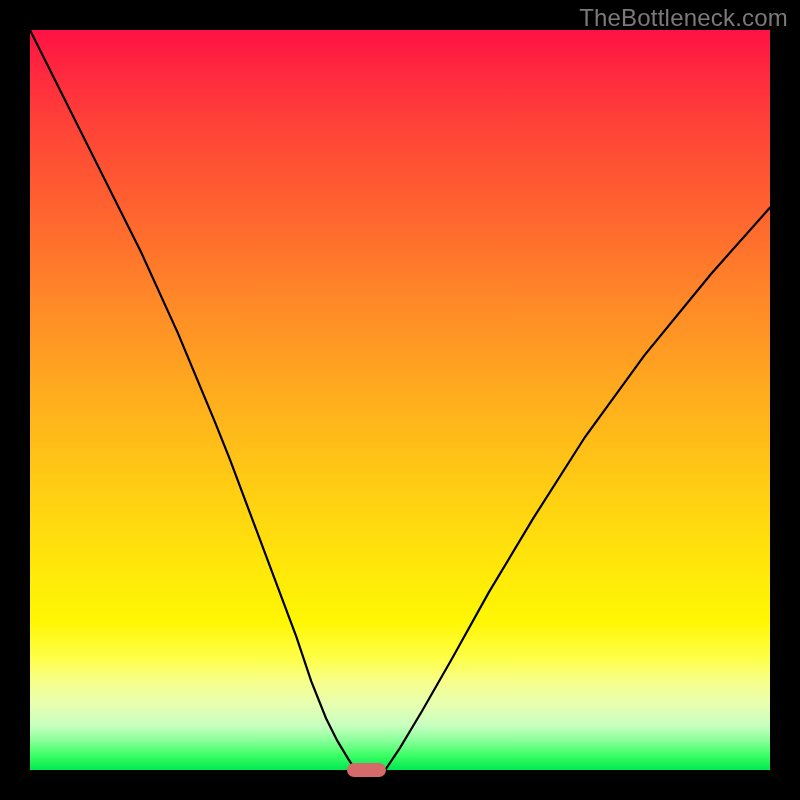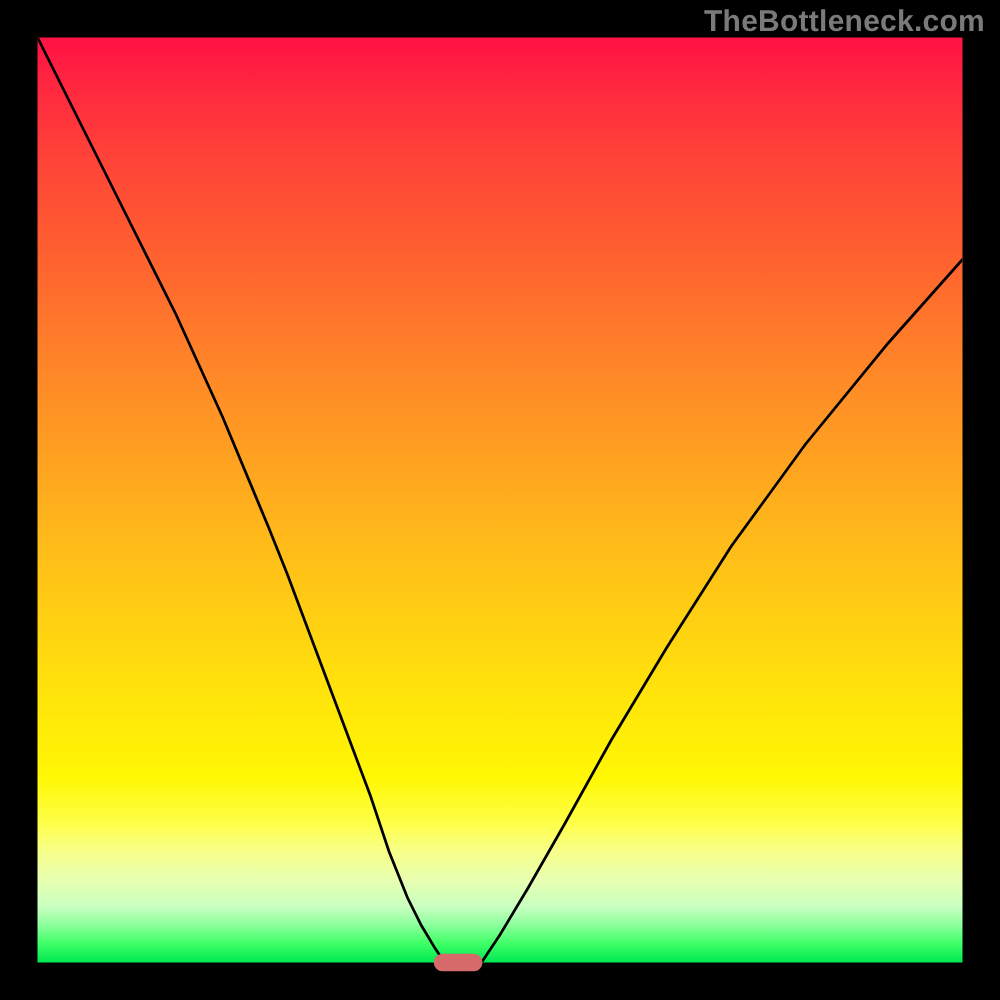--- a/index.html
+++ b/index.html
@@ -45,21 +45,21 @@
       #3dff66 98%,
       #00e850 100%
     );
   }
   .watermark {
     position: absolute;
     top: 4px;
     right: 12px;
     color: #7a7a7a;
     font-size: 24px;
-    font-weight: 700;
+    font-weight: 400;
     letter-spacing: 0.2px;
     user-select: none;
   }
   .curve {
     position: absolute;
     left: 0;
     top: 0;
     width: 740px;
     height: 740px;
     pointer-events: none;

